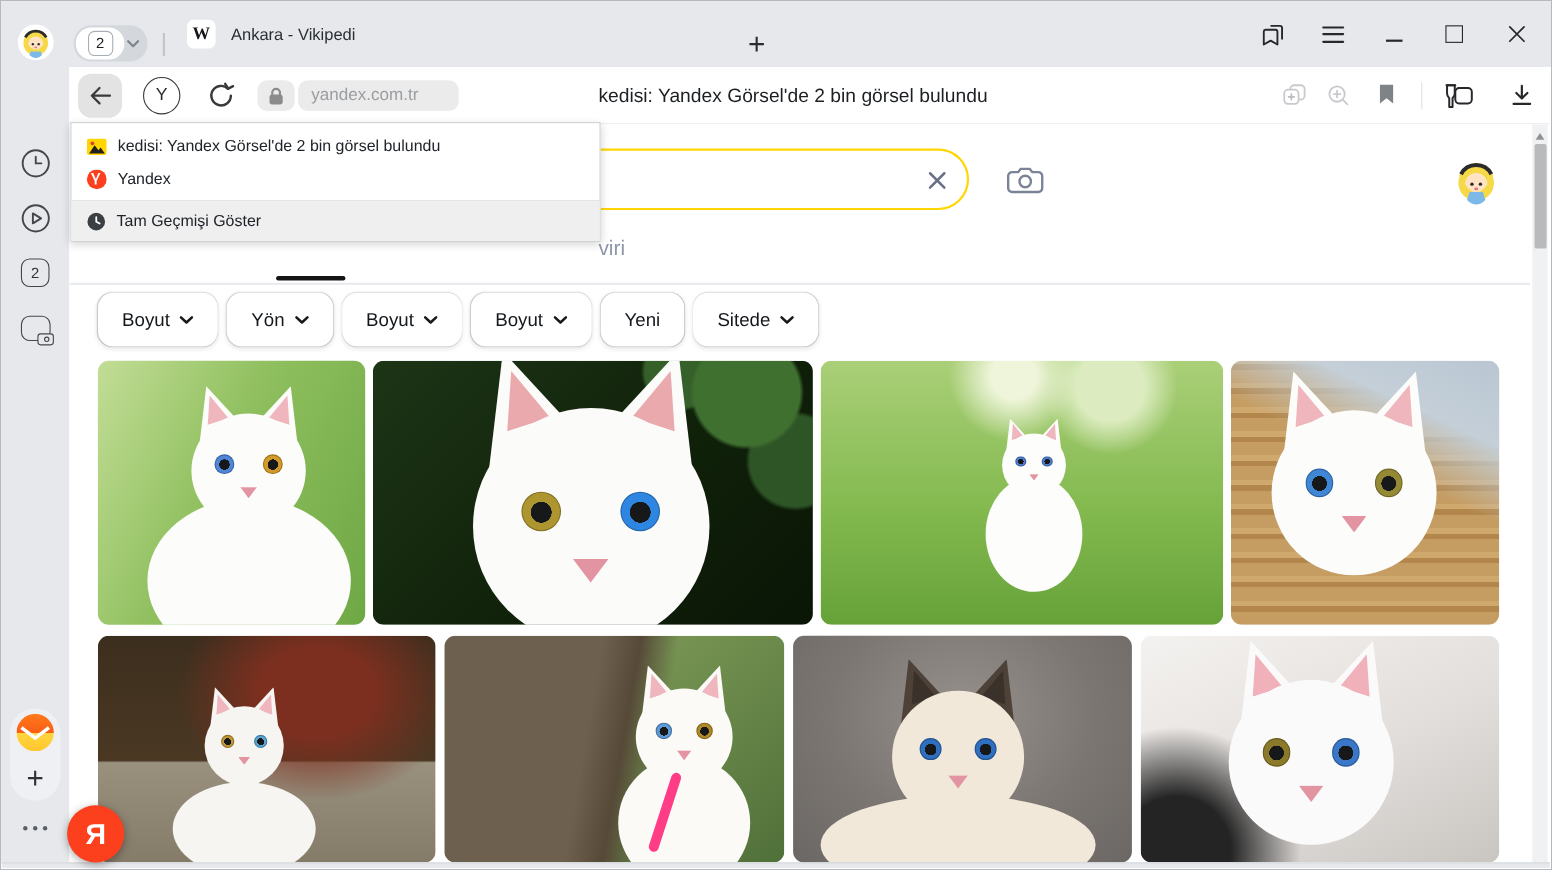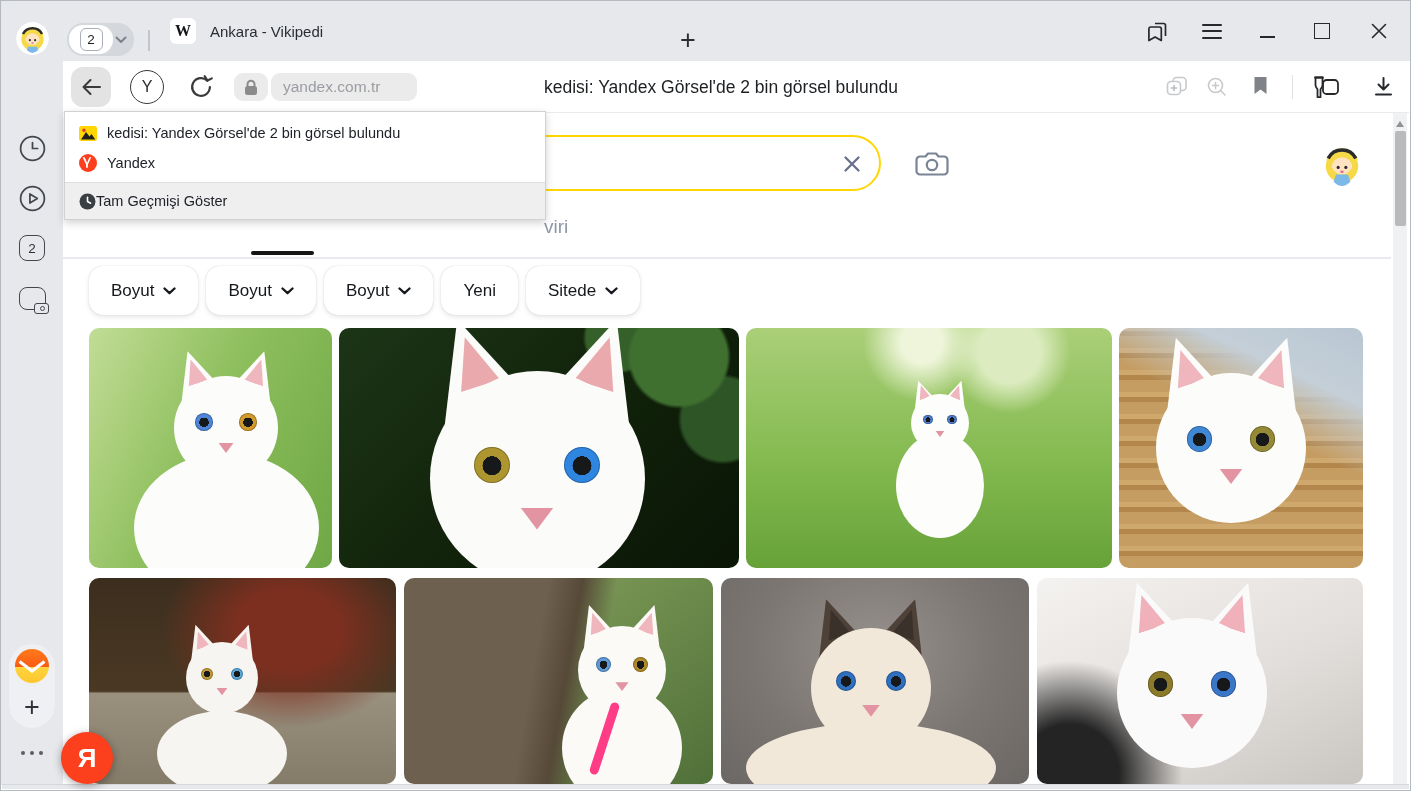--- a/index.html
+++ b/index.html
@@ -69,21 +69,21 @@
   .tb-right{position:absolute;top:0;height:52px;right:0;left:0;pointer-events:none;}
   .tb-ico{position:absolute;top:14px;pointer-events:auto;}
   .tb-sep{position:absolute;left:1229px;top:14px;width:1px;height:24px;background:#e2e2e2;}
 
   
   .backmenu{position:absolute;left:63px;top:110px;width:482px;background:#fff;border:1px solid #cfd1d4;z-index:50;
             box-shadow:0 3px 8px rgba(0,0,0,.18);box-sizing:border-box;}
   .bm-row{height:30px;display:flex;align-items:center;padding-left:14px;gap:10px;font-size:14.5px;color:#20242a;}
   .bm-rows{padding-top:6px;padding-bottom:4px;}
   .bm-sep{height:1px;background:#dcdee0;}
-  .bm-footer{height:36px;background:#efeff0;display:flex;align-items:center;padding-left:14px;
+  .bm-footer{height:36px;background:#efeff0;display:flex;align-items:center;padding-left:14px;gap:10px;
              font-size:14.5px;color:#20242a;}
 
   
   .content{position:absolute;left:62px;top:112px;right:1px;bottom:5px;background:#fff;overflow:hidden;}
   .searchpill{position:absolute;left:243px;top:22px;width:575px;height:56px;background:#fff;border:2.5px solid #ffd602;
               border-radius:28px;box-sizing:border-box;}
   .clearx{position:absolute;left:778px;top:40px;width:22px;height:22px;}
   .camsearch{position:absolute;left:852px;top:37px;width:34px;height:28px;}
   .avatar-lg{position:absolute;left:1255px;top:28px;width:48px;height:48px;border-radius:50%;overflow:hidden;}
   .viri{position:absolute;left:481px;top:103px;font-size:19px;color:#8d97a9;}
@@ -318,20 +318,26 @@
     <div class="headsep"></div>
 
     <div class="filters">
       <button class="fbtn">
         <span>Boyut</span>
         <svg width="13" height="8" viewBox="0 0 13 8">
             <path d="M1.5 1.5 L6.5 6.2 L11.5 1.5" stroke="#15181c" stroke-width="2.3" fill="none" stroke-linecap="round" stroke-linejoin="round"></path>
           </svg>
       </button>
       <button class="fbtn">
+        <span>Yön</span>
+        <svg width="13" height="8" viewBox="0 0 13 8">
+            <path d="M1.5 1.5 L6.5 6.2 L11.5 1.5" stroke="#15181c" stroke-width="2.3" fill="none" stroke-linecap="round" stroke-linejoin="round"></path>
+          </svg>
+      </button>
+      <button class="fbtn">
         <span>Boyut</span>
         <svg width="13" height="8" viewBox="0 0 13 8">
             <path d="M1.5 1.5 L6.5 6.2 L11.5 1.5" stroke="#15181c" stroke-width="2.3" fill="none" stroke-linecap="round" stroke-linejoin="round"></path>
           </svg>
       </button>
       <button class="fbtn">
         <span>Boyut</span>
         <svg width="13" height="8" viewBox="0 0 13 8">
             <path d="M1.5 1.5 L6.5 6.2 L11.5 1.5" stroke="#15181c" stroke-width="2.3" fill="none" stroke-linecap="round" stroke-linejoin="round"></path>
           </svg>

